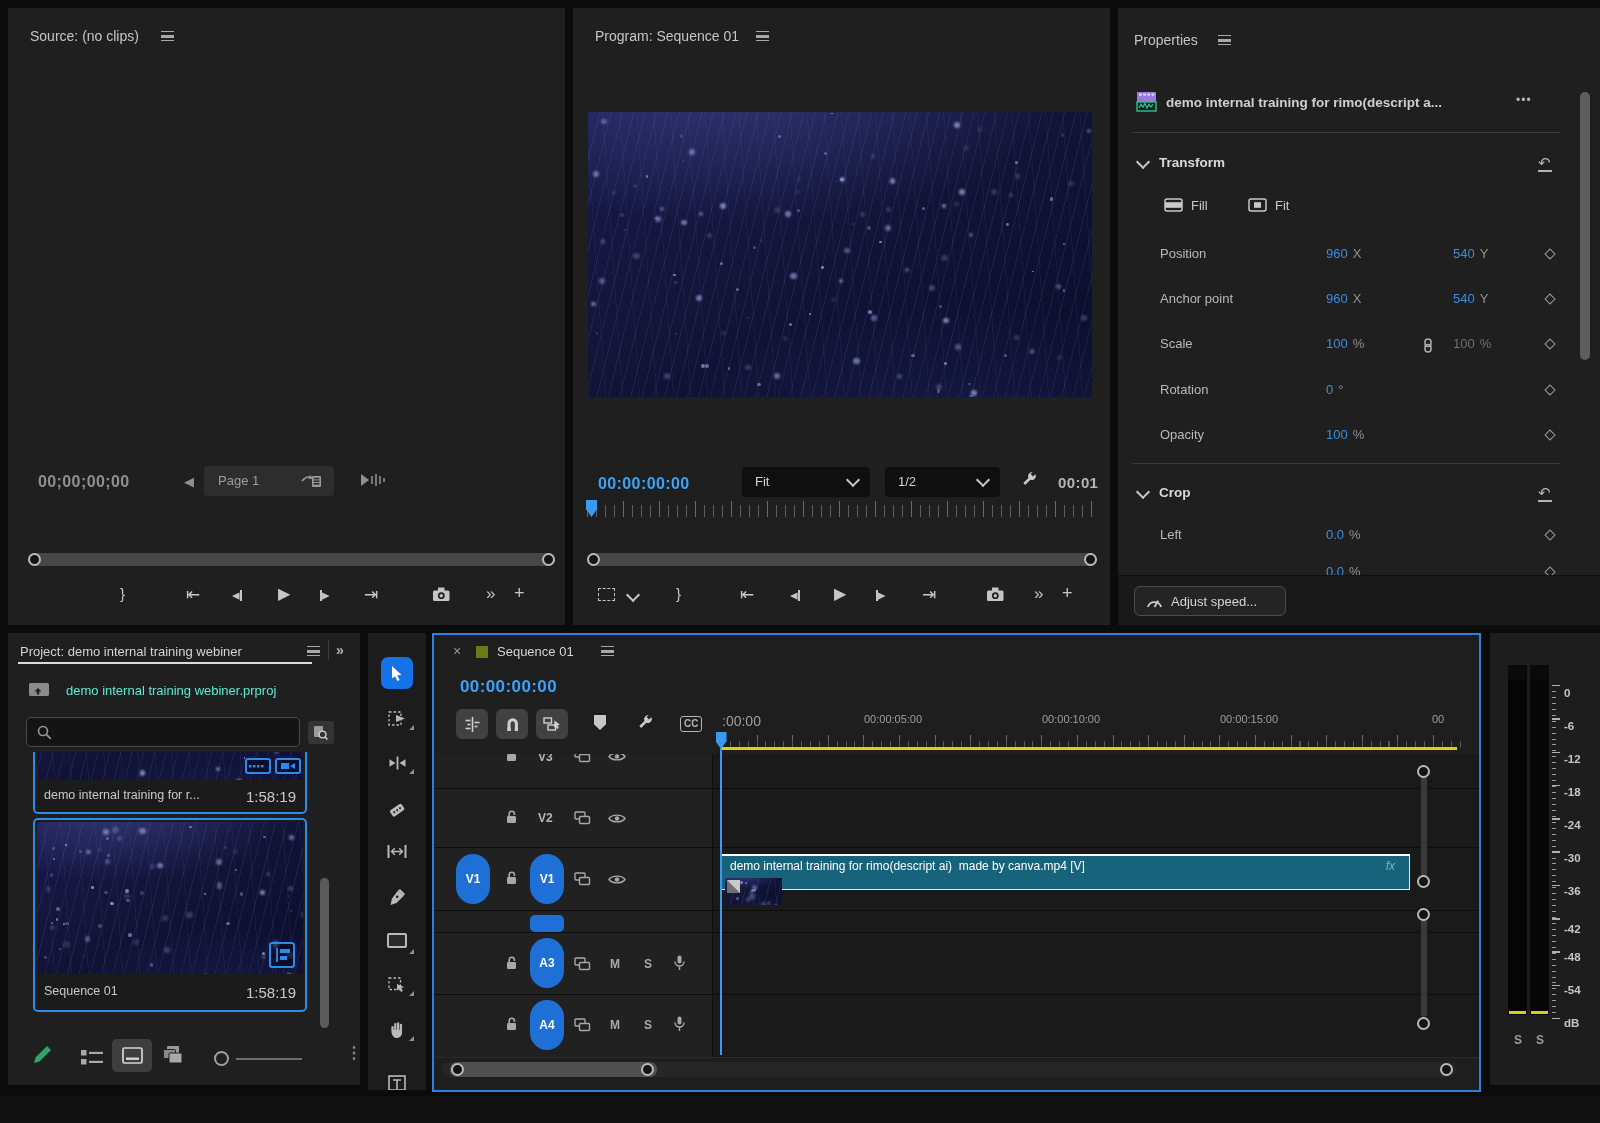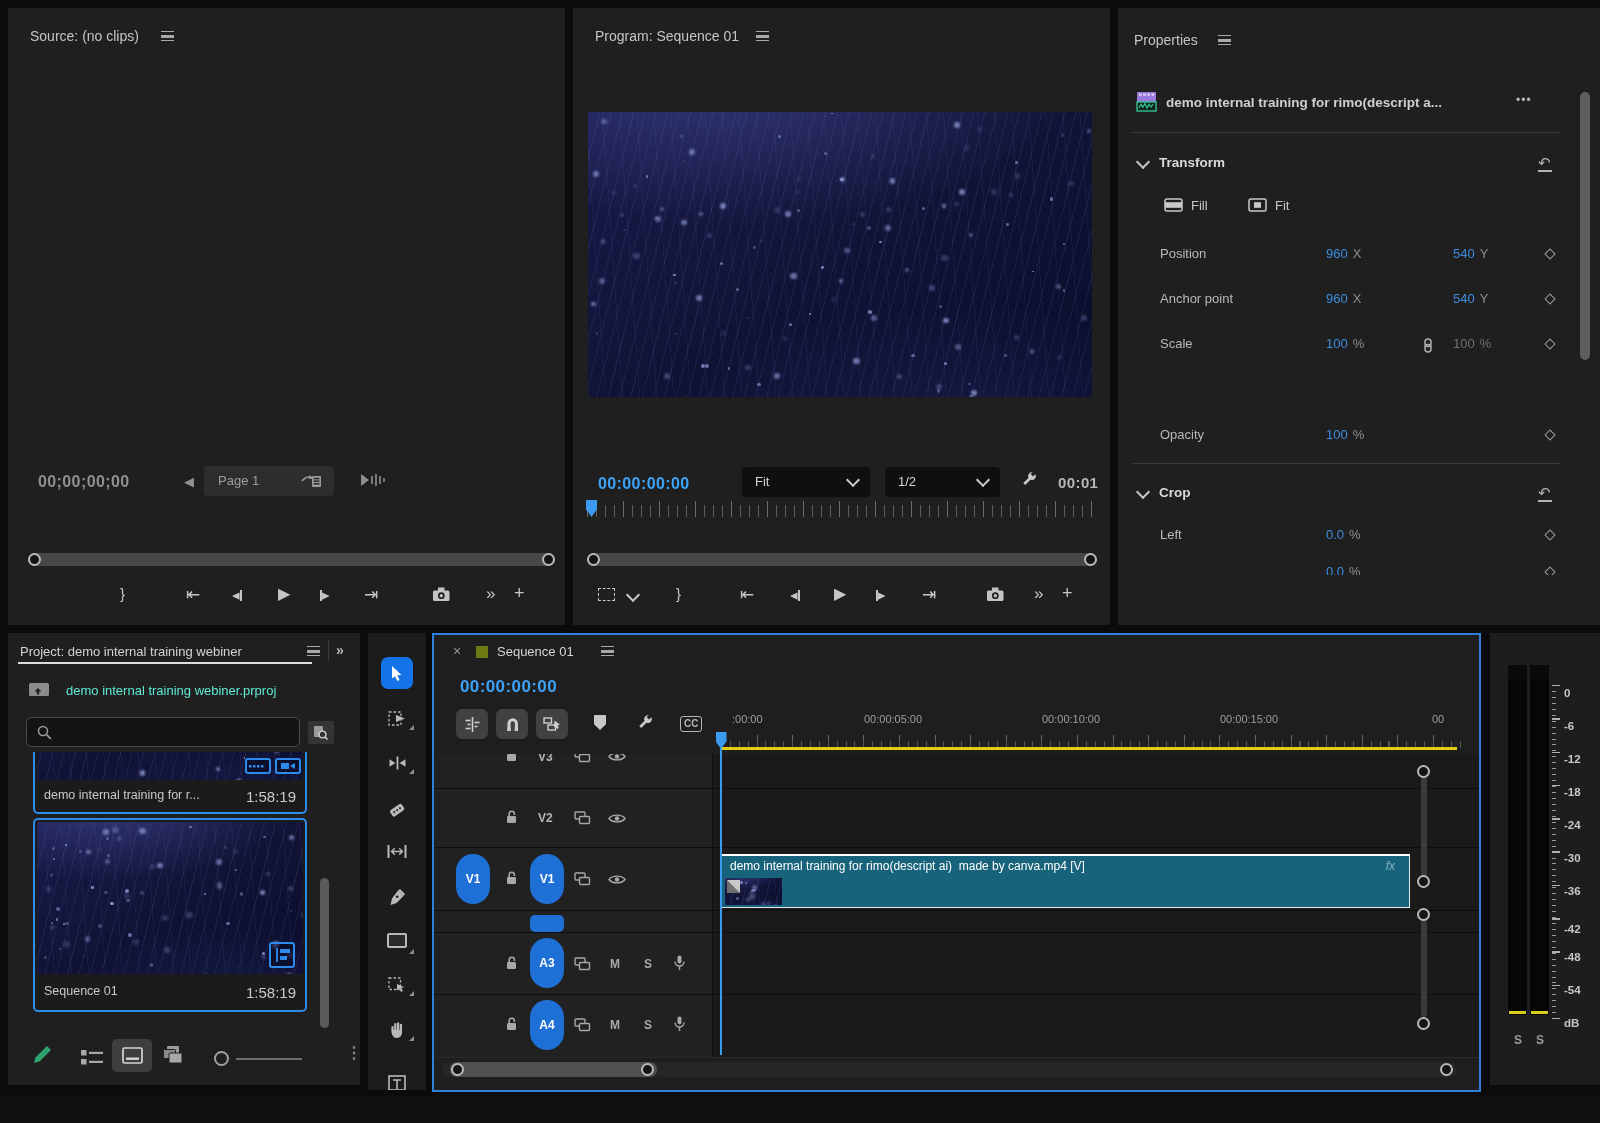--- a/index.html
+++ b/index.html
@@ -322,20 +322,25 @@
       <span class="pv" style="left:208px"><span>100</span><span class="sfx">%</span></span>
       <span class="r" style="left:304px;top:2px">
         <svg width="12" height="15" viewBox="0 0 12 15">
             <rect x="3" y="1" width="6" height="7.5" rx="3" fill="none" stroke="#b0b0b0" stroke-width="1.5"></rect>
             <rect x="3" y="6.5" width="6" height="7.5" rx="3" fill="none" stroke="#b0b0b0" stroke-width="1.5"></rect>
           </svg>
       </span>
       <span class="pv" style="left:335px;color:#6f6f6f"><span>100</span><span class="sfx" style="color:#6f6f6f">%</span></span>
       <span class="dia" style="left:428px;top:4px"></span>
     </div>
+    <div class="r" style="left:0;top:374px;width:482px;height:22px">
+      <span class="prow-lbl">Rotation</span>
+      <span class="pv" style="left:208px"><span>0</span><span class="sfx">°</span></span>
+      <span class="dia" style="left:428px;top:4px"></span>
+    </div>
     <div class="r" style="left:0;top:419px;width:482px;height:22px">
       <span class="prow-lbl">Opacity</span>
       <span class="pv" style="left:208px"><span>100</span><span class="sfx">%</span></span>
       <span class="dia" style="left:428px;top:4px"></span>
     </div>
 
     <div class="r" style="left:14px;top:455px;width:428px;height:1px;background:#3a3a3a"></div>
 
     <span class="chevdn" style="left:20px;top:479px"></span>
     <span class="tx" style="left:41px;top:477px;font-size:13.5px;font-weight:bold;color:#d9d9d9">Crop</span>
@@ -346,20 +351,31 @@
       <span class="pv" style="left:208px"><span>0.0</span><span class="sfx">%</span></span>
       <span class="dia" style="left:428px;top:4px"></span>
     </div>
 
     <div class="r" style="left:0;top:556px;width:482px;height:11px;overflow:hidden">
       <span class="prow-lbl" style="top:16px">Top</span>
       <span class="pv" style="left:208px;top:0"><span>0.0</span><span class="sfx">%</span></span>
       <span class="dia" style="left:428px;top:4px"></span>
     </div>
 
+    <div class="r" style="left:0;top:567px;width:482px;height:50px;background:#191919;border-top:1px solid #101010">
+      <div class="r" style="left:16px;top:10px;width:152px;height:30px;background:#242424;border:1px solid #4d4d4d;border-radius:6px;box-sizing:border-box">
+        <span class="r" style="left:11px;top:9px">
+          <svg width="17" height="12" viewBox="0 0 17 12">
+              <path d="M1.8 11a7 7 0 0 1 13.4 0" fill="none" stroke="#d0d0d0" stroke-width="1.7"></path>
+              <line x1="8.5" y1="11" x2="12.2" y2="4.6" stroke="#d0d0d0" stroke-width="1.7"></line>
+            </svg>
+        </span>
+        <span class="tx" style="left:36px;top:7px;color:#d6d6d6">Adjust speed...</span>
+      </div>
+    </div>
 
     <div class="r" style="left:462px;top:84px;width:10px;height:268px;background:#5e5e5e;border-radius:5px"></div>
   </section>
 
   <section class="panel" style="left:8px;top:633px;width:352px;height:452px">
     <span class="tx" style="left:12px;top:11px;color:#d3d3d3">Project: demo internal training webiner</span>
     <div class="r" style="left:10px;top:29px;width:294px;height:2px;background:#dcdcdc"></div>
     <span class="menu-icon" style="left:299px;top:13px"></span>
     <div class="r" style="left:320px;top:7px;width:1px;height:20px;background:#3c3c3c"></div>
     <span class="tx" style="left:328px;top:9px;font-size:14px;font-weight:bold;color:#b5b5b5">»</span>
@@ -647,21 +663,21 @@
         </svg>
     </div>
     <div class="r" style="left:160px;top:80px;width:12px;height:15px;background:#c8c8c8;clip-path:polygon(0 0,100% 0,100% 62%,50% 100%,0 62%)"></div>
     <span class="r" style="left:202px;top:79px">
       <svg width="18" height="18" viewBox="0 0 18 18">
           <path d="M16 4.6a4.3 4.3 0 0 1-5.6 4.2L5.2 14 3.3 12l5.1-5.1A4.3 4.3 0 0 1 12.7 1l-2 2 2.4 2.4 2.1-2.1c.5.9.8 1.4.8 1.3z" fill="#c8c8c8"></path>
         </svg>
     </span>
     <span class="tx" style="left:246px;top:81px;font-size:10px;font-weight:bold;color:#b5b5b5;border:1.5px solid #b5b5b5;border-radius:3px;padding:1px 3px">CC</span>
 
-    <span class="tx" style="left:298px;top:78px;font-size:11px;color:#9e9e9e">:00:00</span>
+    <span class="tx" style="left:288px;top:78px;font-size:14px;color:#9e9e9e">:00:00</span>
     <span class="tx" style="left:430px;top:78px;font-size:11px;color:#9e9e9e">00:00:05:00</span>
     <span class="tx" style="left:608px;top:78px;font-size:11px;color:#9e9e9e">00:00:10:00</span>
     <span class="tx" style="left:786px;top:78px;font-size:11px;color:#9e9e9e">00:00:15:00</span>
     <span class="tx" style="left:998px;top:78px;font-size:11px;color:#9e9e9e">00</span>
     <div class="r" style="left:287px;top:100px;width:740px;height:13px;background:repeating-linear-gradient(to right,#676767 0 1px,transparent 1px 35.6px)"></div>
     <div class="r" style="left:287px;top:106px;width:740px;height:7px;background:repeating-linear-gradient(to right,#555 0 1px,transparent 1px 8.9px)"></div>
     <div class="r" style="left:287px;top:112px;width:736px;height:3px;background:#e2cf11"></div>
 
     <div class="r" style="left:0;top:119px;width:278px;height:303px;background:#212121"></div>
     <div class="r" style="left:278px;top:119px;width:771px;height:303px;background:#1a1a1a"></div>
@@ -725,21 +741,21 @@
           <rect x="5.5" y="5.5" width="10" height="7" rx="1" fill="#212121" stroke="#a8a8a8" stroke-width="1.4"></rect>
         </svg>
       </span>
     <span class="r" style="left:174px;top:239px">
         <svg width="18" height="11" viewBox="0 0 18 11">
           <path d="M1 5.5C4 1 14 1 17 5.5C14 10 4 10 1 5.5Z" fill="none" stroke="#a8a8a8" stroke-width="1.4"></path>
           <circle cx="9" cy="5.5" r="2.2" fill="#a8a8a8"></circle>
         </svg>
       </span>
 
-    <div class="r" style="left:287px;top:219px;width:689px;height:54px;background:#17637b;border:1px solid #e9e9e9;border-top:2px solid #fff;box-sizing:border-box">
+    <div class="r" style="left:287px;top:219px;width:689px;height:36px;background:#17637b;border:1px solid #e9e9e9;border-top:2px solid #fff;box-sizing:border-box">
       <span class="tx" style="left:8px;top:3px;font-size:12px;color:#fff;white-space:pre">demo internal training for rimo(descript ai)  made by canva.mp4 [V]</span>
       <span class="tx" style="right:14px;top:3px;font-size:12px;font-style:italic;color:rgba(220,235,240,.55)">fx</span>
       <div class="fiber" style="left:3px;top:22px;width:57px;height:27px">
           <i style="position: absolute; border-radius: 50%; left: 62.8689%; top: 90.3615%; width: 5.63922px; height: 5.63922px; background: rgba(175, 190, 255, 0.27); filter: blur(1px);"></i>
           <i style="position: absolute; border-radius: 50%; left: 88.5029%; top: 96.8609%; width: 1.78119px; height: 1.78119px; background: rgba(175, 190, 255, 0.34);"></i>
           <i style="position: absolute; border-radius: 50%; left: 41.2711%; top: 56.4959%; width: 6.26457px; height: 6.26457px; background: rgba(175, 190, 255, 0.31); filter: blur(1px);"></i>
           <i style="position: absolute; border-radius: 50%; left: 73.9274%; top: 86.454%; width: 3.72621px; height: 3.72621px; background: rgba(175, 190, 255, 0.17);"></i>
           <i style="position: absolute; border-radius: 50%; left: 36.131%; top: 70.6953%; width: 4.45601px; height: 4.45601px; background: rgba(175, 190, 255, 0.3); filter: blur(1px);"></i>
           <i style="position: absolute; border-radius: 50%; left: 46.2682%; top: 39.389%; width: 3.7495px; height: 3.7495px; background: rgba(175, 190, 255, 0.51);"></i>
           <i style="position: absolute; border-radius: 50%; left: 18.8172%; top: 69.4197%; width: 3.45503px; height: 3.45503px; background: rgba(175, 190, 255, 0.44);"></i>

